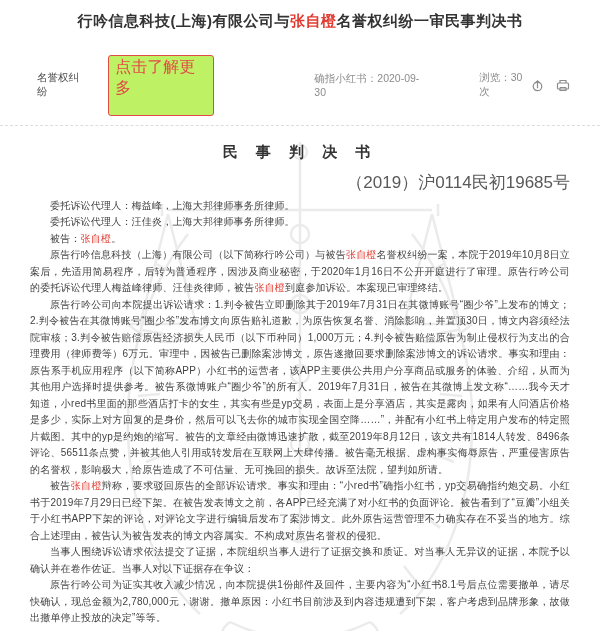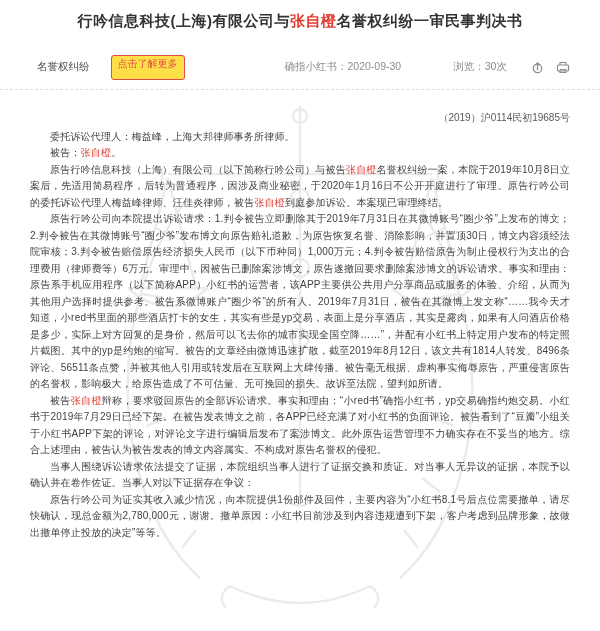--- a/index.html
+++ b/index.html
@@ -9,35 +9,35 @@
   .title { margin:10px 40px 0; text-align:center; font-size:15px; font-weight:bold;
            color:#333; line-height:1.45; letter-spacing:.5px; }
   .red { color:#e13a30; }
 
   .meta-bar { display:flex; align-items:center; margin-top:23px;
               padding:0 30px 9px 37px; border-bottom:1px dashed #ddd;
               font-size:10.5px; color:#8c8c8c; }
   .meta-left { display:flex; align-items:center; gap:21px; }
   .category { color:#4a4a4a; font-size:10.5px; }
   .badge { color:#e14b45; border:1px solid #e14b45; border-radius:3px;
-           padding:1px 6px 8px; font-size:10px; cursor:pointer; background:#fde047; }
+           padding:1px 6px 16px; font-size:16px; cursor:pointer; background:#bef264; }
   .meta-date { margin-left:100px; }
   .meta-views { margin-left:52px; }
   .meta-icons { margin-left:auto; display:flex; gap:12px; align-items:center; }
   .meta-icons svg { display:block; cursor:pointer; }
 
   .doc { position:relative; padding:12px 30px 0; }
   .watermark { position:absolute; left:50%; top:-12px; transform:translateX(-50%);
                z-index:0; pointer-events:none; }
   .doc-content { position:relative; z-index:1; }
   .court-name { text-align:center; font-size:16px; font-weight:bold; color:#333;
                 margin:0; letter-spacing:1px; }
   .doc-type { text-align:center; font-size:15px; font-weight:bold; color:#333;
               margin:5px 0 0; letter-spacing:7px; }
-  .case-number { text-align:right; font-size:10px; color:#595959; margin:9px 0 4px; }
+  .case-number { text-align:right; font-size:17px; color:#595959; margin:9px 0 4px; }
 
   .body-text p.para { margin:0; font-size:10px; line-height:16.5px; color:#3f3f3f;
                       text-indent:2em; text-align:justify; letter-spacing:.2px; }
 </style>
 </head>
 <body>
 
 <div class="page">
 
   <h1 class="title"><span>行吟信息科技(上海)有限公司与</span><span class="red">张自橙</span><span>名誉权纠纷一审民事判决书</span></h1>
@@ -97,23 +97,25 @@
         <path d="M320 500 C 410 420, 418 230, 332 120"></path>
         <path d="M96 160 l-20 -10 M84 220 l-22 -4 M80 280 l-22 2 M86 340 l-20 8 M98 400 l-18 14 M116 452 l-14 18"></path>
         <path d="M344 160 l20 -10 M356 220 l22 -4 M360 280 l22 2 M354 340 l20 8 M342 400 l18 14 M324 452 l14 18"></path>
 
         <path d="M150 508 Q220 542 290 508"></path>
         <path d="M150 508 q-14 10 -4 22 M290 508 q14 10 4 22"></path>
       </svg>
     </div>
 
     <div class="doc-content">
+      <p class="doc-type">民 事 判 决 书</p>
       <p class="case-number">（2019）沪0114民初19685号</p>
       <div class="body-text">
           <p class="para"><span>委托诉讼代理人：梅益峰，上海大邦律师事务所律师。</span></p>
+          <p class="para"><span>委托诉讼代理人：汪佳炎，上海大邦律师事务所律师。</span></p>
           <p class="para"><span>被告：</span><span class="red">张自橙</span><span>。</span></p>
           <p class="para"><span>原告行吟信息科技（上海）有限公司（以下简称行吟公司）与被告</span><span class="red">张自橙</span><span>名誉权纠纷一案，本院于2019年10月8日立案后，先适用简易程序，后转为普通程序，因涉及商业秘密，于2020年1月16日不公开开庭进行了审理。原告行吟公司的委托诉讼代理人梅益峰律师、汪佳炎律师，被告</span><span class="red">张自橙</span><span>到庭参加诉讼。本案现已审理终结。</span></p>
           <p class="para"><span>原告行吟公司向本院提出诉讼请求：1.判令被告立即删除其于2019年7月31日在其微博账号“圈少爷”上发布的博文；2.判令被告在其微博账号“圈少爷”发布博文向原告赔礼道歉，为原告恢复名誉、消除影响，并置顶30日，博文内容须经法院审核；3.判令被告赔偿原告经济损失人民币（以下币种同）1,000万元；4.判令被告赔偿原告为制止侵权行为支出的合理费用（律师费等）6万元。审理中，因被告已删除案涉博文，原告遂撤回要求删除案涉博文的诉讼请求。事实和理由：原告系手机应用程序（以下简称APP）小红书的运营者，该APP主要供公共用户分享商品或服务的体验、介绍，从而为其他用户选择时提供参考。被告系微博账户“圈少爷”的所有人。2019年7月31日，被告在其微博上发文称“……我今天才知道，小red书里面的那些酒店打卡的女生，其实有些是yp交易，表面上是分享酒店，其实是露肉，如果有人问酒店价格是多少，实际上对方回复的是身价，然后可以飞去你的城市实现全国空降……”，并配有小红书上特定用户发布的特定照片截图。其中的yp是约炮的缩写。被告的文章经由微博迅速扩散，截至2019年8月12日，该文共有1814人转发、8496条评论、56511条点赞，并被其他人引用或转发后在互联网上大肆传播。被告毫无根据、虚构事实侮辱原告，严重侵害原告的名誉权，影响极大，给原告造成了不可估量、无可挽回的损失。故诉至法院，望判如所请。</span></p>
           <p class="para"><span>被告</span><span class="red">张自橙</span><span>辩称，要求驳回原告的全部诉讼请求。事实和理由：“小red书”确指小红书，yp交易确指约炮交易。小红书于2019年7月29日已经下架。在被告发表博文之前，各APP已经充满了对小红书的负面评论。被告看到了“豆瓣”小组关于小红书APP下架的评论，对评论文字进行编辑后发布了案涉博文。此外原告运营管理不力确实存在不妥当的地方。综合上述理由，被告认为被告发表的博文内容属实。不构成对原告名誉权的侵犯。</span></p>
           <p class="para"><span>当事人围绕诉讼请求依法提交了证据，本院组织当事人进行了证据交换和质证。对当事人无异议的证据，本院予以确认并在卷作佐证。当事人对以下证据存在争议：</span></p>
           <p class="para"><span>原告行吟公司为证实其收入减少情况，向本院提供1份邮件及回件，主要内容为“小红书8.1号后点位需要撤单，请尽快确认，现总金额为2,780,000元，谢谢。撤单原因：小红书目前涉及到内容违规遭到下架，客户考虑到品牌形象，故做出撤单停止投放的决定”等等。</span></p>
           <p class="para"></p>
         </div>
     </div>
   </div>

